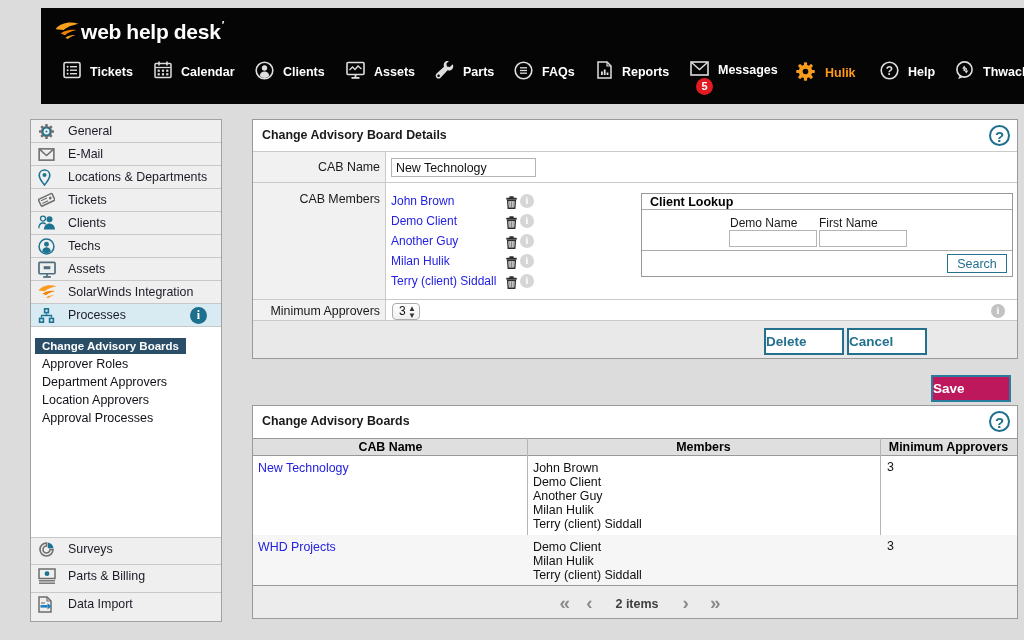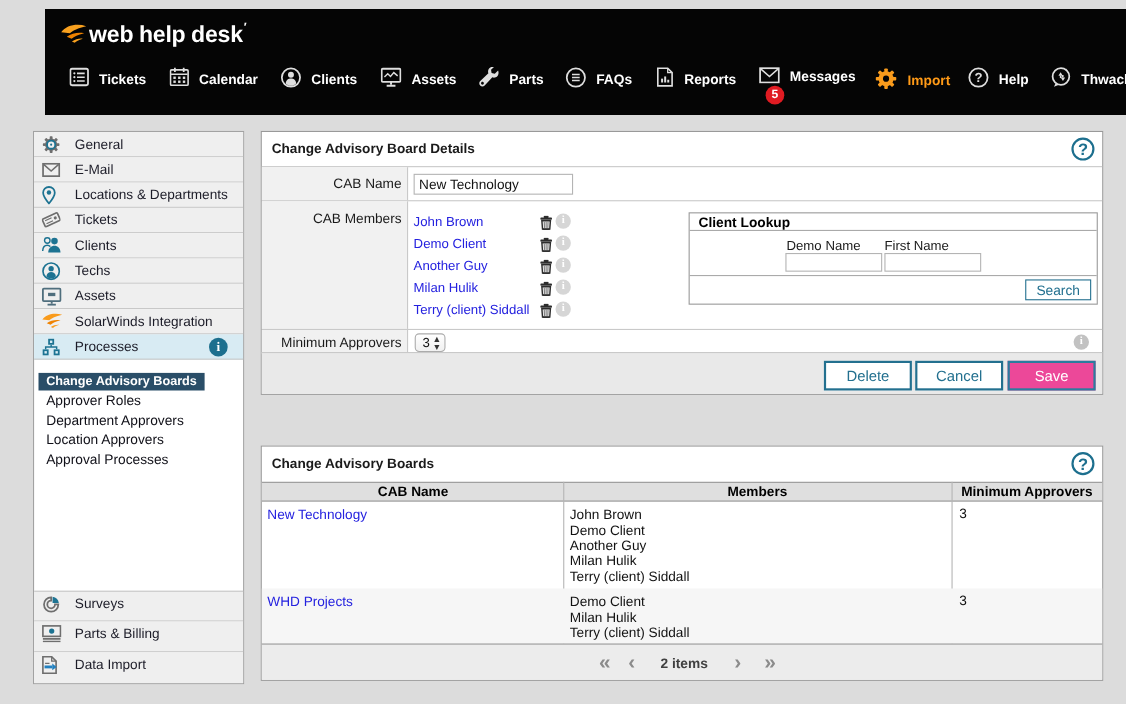--- a/index.html
+++ b/index.html
@@ -24,21 +24,21 @@
 .srow.sel { background:#d8ebf3; }
 .sub { font-size:12.5px; color:#101018; padding:0 0 0 11px; height:18px; line-height:18px; }
 .sub .hl { background:#2a4e68; color:#fff; font-weight:bold; font-size:11.5px; padding:2px 7px 2px 7px; margin-left:-7px; }
 #side-bottom { position:absolute; bottom:0; left:0; right:0; }
 #side-bottom .srow { border-bottom:1px solid #c8c8c8; border-top:0; height:28px; line-height:23px; }
 #side-bottom .srow:first-child { border-top:1px solid #c8c8c8; }
 #side-bottom .srow:last-child { border-bottom:0; }
 .iinfo { position:absolute; right:14px; top:3px; width:17px; height:17px; border-radius:50%; background:#1d6f8e; color:#fff; font-size:12px; font-weight:bold; text-align:center; line-height:17px; font-family:"Liberation Serif",serif; }
 
 
-.panel { position:absolute; left:237px; width:766px; background:#fff; border:1px solid #999; }
+.panel { position:absolute; left:252px; width:766px; background:#fff; border:1px solid #999; }
 #p1 { top:119px; height:240px; }
 #p2 { top:405px; height:214px; }
 .ptitle { position:relative; height:31px; line-height:31px; font-size:12.4px; font-weight:bold; color:#1a1a1a; padding-left:9px; }
 .qmark { position:absolute; right:7px; top:5px; width:21px; height:21px; border:2px solid #1d6f8e; border-radius:50%; color:#1d6f8e; font-size:15px; font-weight:bold; text-align:center; line-height:20px; }
 
 
 .frow { position:relative; border-top:1px solid #c9c9c9; }
 .flabel { position:absolute; left:0; top:0; bottom:0; width:133px; background:#f1f1f1; border-right:1px solid #c9c9c9; text-align:right; font-size:12.4px; color:#1a1a1a; padding-right:5px; }
 .fcontent { margin-left:134px; position:relative; height:100%; }
 #rowname { height:31px; }
@@ -61,22 +61,22 @@
 #lk-foot { position:absolute; left:0; right:0; bottom:0; height:26px; border-top:1px solid #aaa; }
 #btn-search { position:absolute; right:5px; top:3px; width:60px; height:19px; border:1px solid #23708f; background:#fff; color:#23708f; font-size:12.5px; text-align:center; line-height:18px; }
 
 
 #minsel { position:absolute; left:5px; top:3px; width:28px; height:17px; border:1px solid #ababab; border-radius:4px; background:linear-gradient(#fff,#f0f0f0); font-size:12px; color:#111; text-align:left; padding-left:6px; line-height:15px; }
 #minsel .arr { position:absolute; right:3px; top:1px; font-size:8px; color:#333; line-height:7px; }
 .gi2 { position:absolute; width:14px; height:14px; border-radius:50%; background:#c2c2c2; color:#fff; font-size:10px; font-weight:bold; text-align:center; line-height:14px; font-family:"Liberation Serif",serif; }
 
 
 #p1foot { position:absolute; left:0; right:0; bottom:0; height:38px; background:#e9e9e9; border-top:1px solid #c9c9c9; }
-.btn { position:absolute; top:7px; height:27px; width:80px; border:2px solid #23708f; background:#fff; color:#23708f; font-size:13.5px; font-weight:normal; text-align:center; line-height:24px; }
-.btn.primary { background:#ec4899; color:#fff; border-color:#2a7c9e; }
+.btn { position:absolute; top:7px; height:27px; width:80px; border:2px solid #23708f; background:#fff; color:#23708f; font-size:13.5px; font-weight:bold; text-align:left; line-height:24px; }
+.btn.primary { background:#be185d; color:#fff; border-color:#2a7c9e;margin-top:47px; }
 
 
 #thead { position:absolute; top:32px; left:0; right:0; height:18px; background:#dfdfdf; border-top:1px solid #999; border-bottom:1px solid #999; font-size:12.4px; font-weight:bold; color:#000; line-height:17px; }
 .th { position:absolute; top:0; height:100%; text-align:center; }
 .col-divider { position:absolute; top:32px; bottom:33px; width:1px; background:#b5b5b5; }
 .trow { position:absolute; left:0; right:0; font-size:12.4px; color:#111; }
 .trow a { color:#2421df; text-decoration:none; }
 #trow2 { background:#f6f6f6; }
 .mline { line-height:14px; }
 #p2foot { position:absolute; left:0; right:0; bottom:0; height:33px; background:#ececec; border-top:1px solid #999; text-align:center; line-height:32px; font-size:13px; color:#888; }
@@ -160,21 +160,21 @@
               <rect x="8.9" y="16.2" width="3.2" height="3.6" rx="0.8"></rect>
               <rect x="1.2" y="8.9" width="3.6" height="3.2" rx="0.8"></rect>
               <rect x="16.2" y="8.9" width="3.6" height="3.2" rx="0.8"></rect>
               <rect x="8.9" y="1.2" width="3.2" height="3.6" rx="0.8" transform="rotate(45 10.5 10.5)"></rect>
               <rect x="8.9" y="16.2" width="3.2" height="3.6" rx="0.8" transform="rotate(45 10.5 10.5)"></rect>
               <rect x="1.2" y="8.9" width="3.6" height="3.2" rx="0.8" transform="rotate(45 10.5 10.5)"></rect>
               <rect x="16.2" y="8.9" width="3.6" height="3.2" rx="0.8" transform="rotate(45 10.5 10.5)"></rect>
             </g>
           </g>
           <circle cx="10.5" cy="10.5" r="2.8" fill="#050505"></circle>
-        </svg><span class="nav-label">Import</span></div>
+        </svg><span class="nav-label">Hulik</span></div>
     <div class="nav-item" style="left:839px"><svg width="19" height="19" viewBox="0 0 19 19">
           <circle cx="9.5" cy="9.5" r="8.3" fill="none" stroke="#dedede" stroke-width="1.6"></circle>
           <text x="9.5" y="13.6" font-size="12" font-weight="bold" fill="#dedede" text-anchor="middle" font-family="Liberation Sans, sans-serif">?</text>
         </svg><span class="nav-label">Help</span></div>
     <div class="nav-item" style="left:914px"><svg width="19" height="18" viewBox="0 0 19 18">
           <circle cx="9.5" cy="8.5" r="7.6" fill="none" stroke="#dedede" stroke-width="1.6"></circle>
           <path d="M4.6,14.6 L3.2,17.9 L8.3,15.9 Z" fill="#dedede"></path>
           <path d="M7.2,7.8 L9.2,4.6 L11.2,7.8 Z" fill="#dedede"></path>
           <rect x="8.5" y="7.8" width="1.5" height="2.2" fill="#dedede"></rect>
           <path d="M11.8,9.4 L9.8,12.6 L7.8,9.4 Z" fill="#dedede" transform="translate(1.5,0)"></path>

